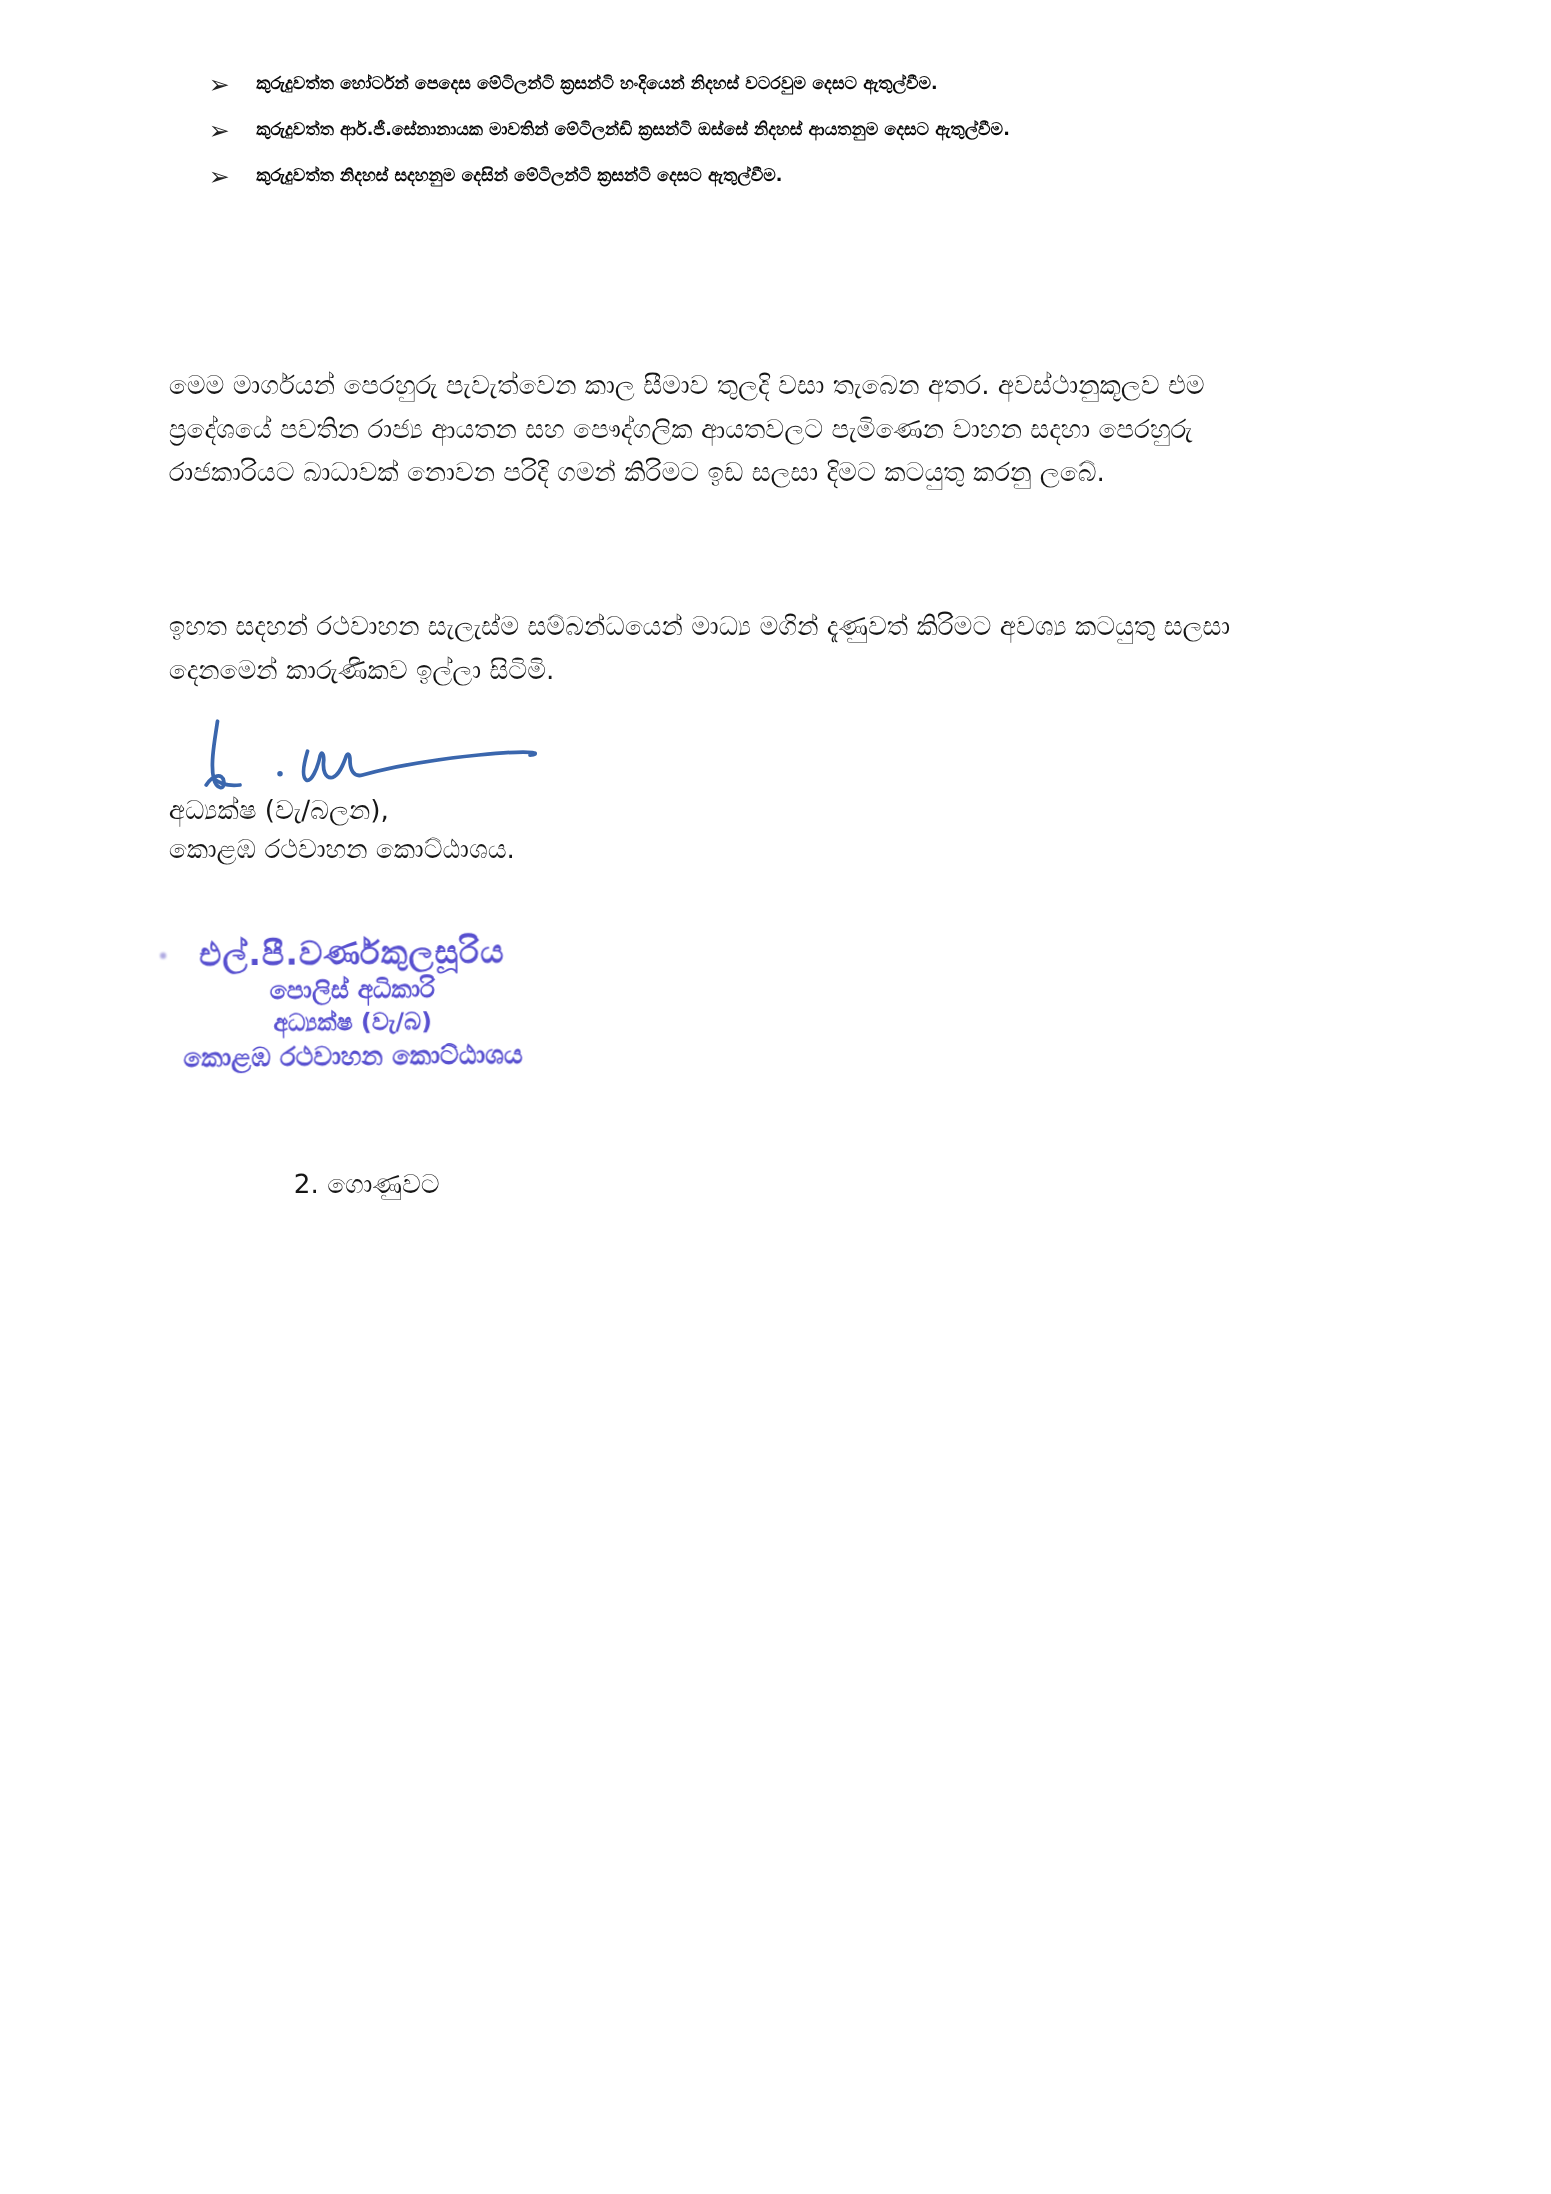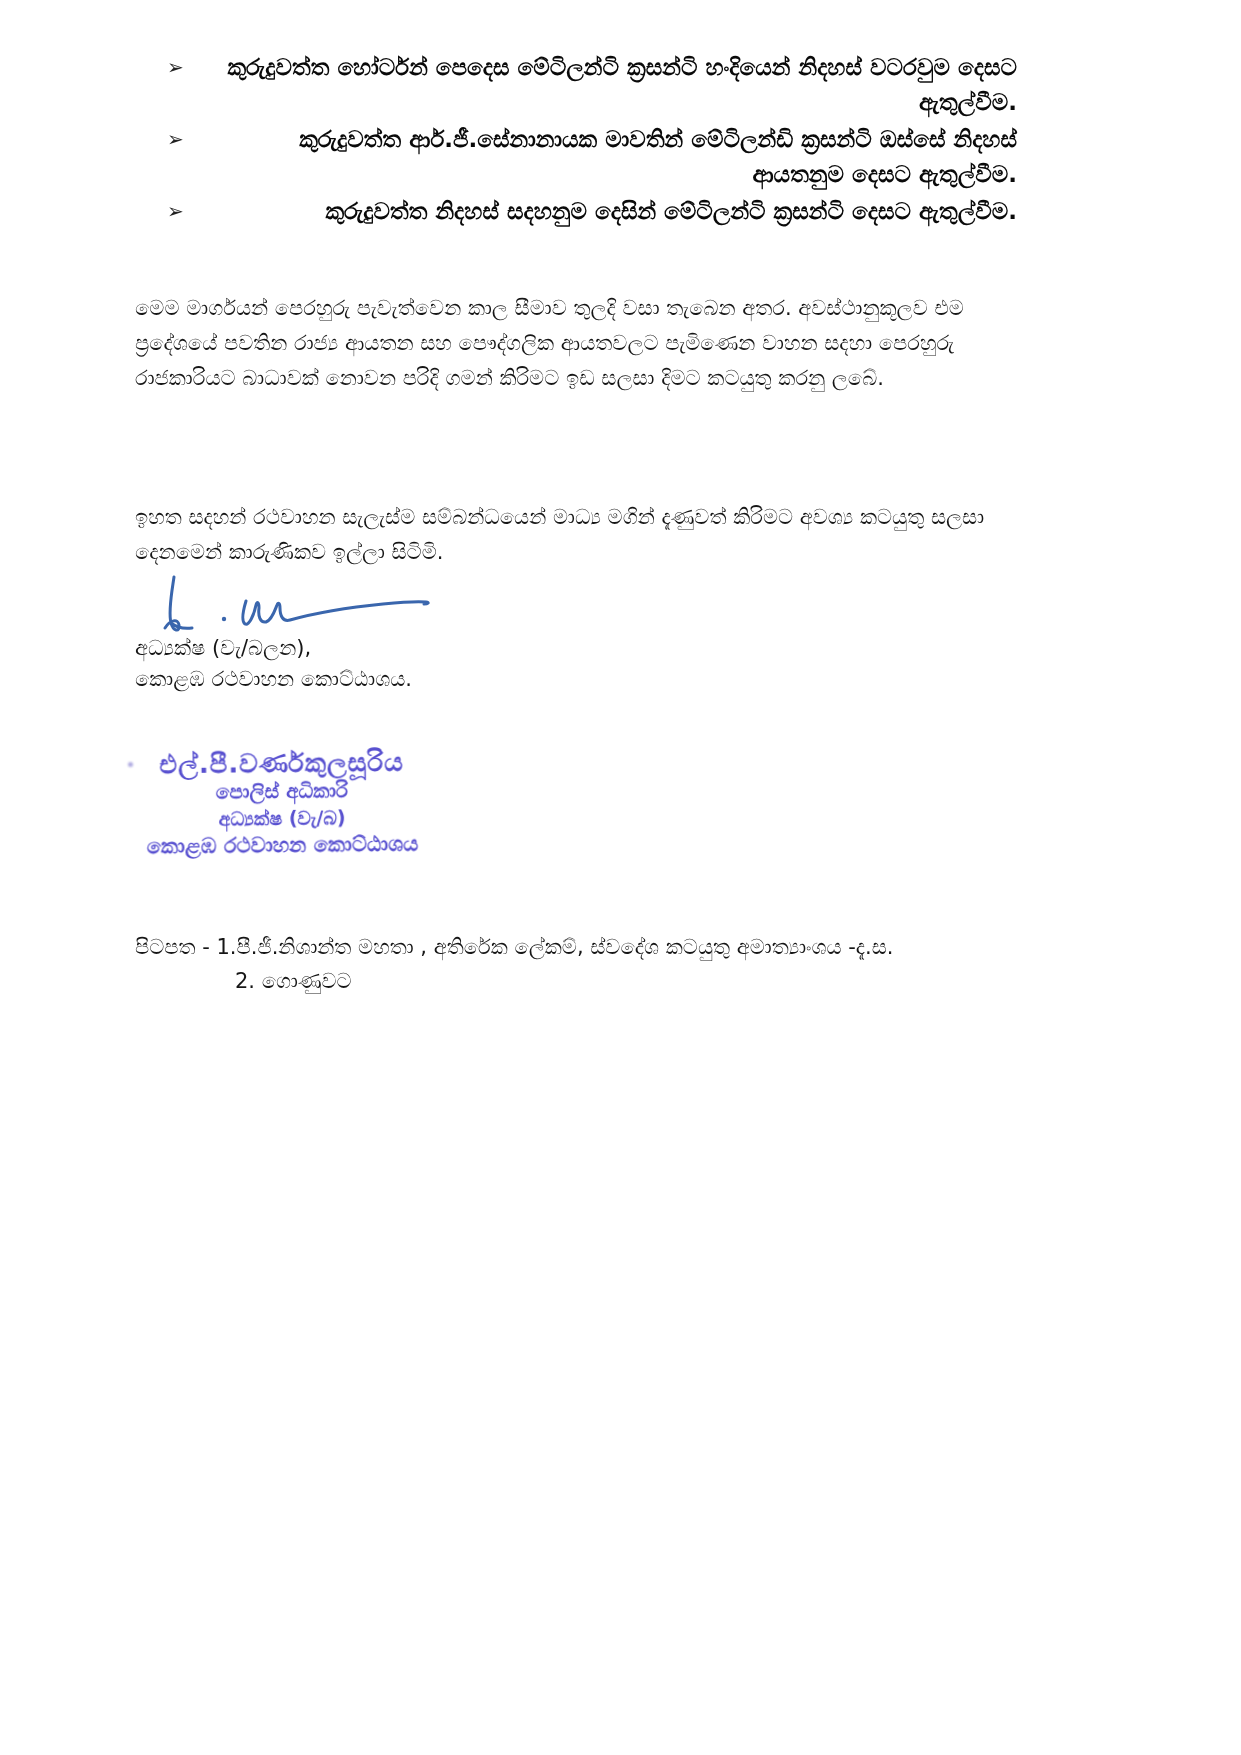--- a/index.html
+++ b/index.html
@@ -18,29 +18,29 @@
     display:flex;flex-direction:column;gap:2px;
   }
   .bullet-item{display:flex;align-items:flex-start;}
   .bullet-marker{
     flex:0 0 38px;
     font-size:20px;line-height:35px;color:#222;
     font-weight:normal;
   }
   .bullet-text{
     flex:1;
-    font-size:23px;line-height:35px;font-weight:bold;color:#0a0a0a;text-align:right;
+    font-size:14px;line-height:35px;font-weight:bold;color:#0a0a0a;
   }
   
   .para{
     position:absolute;left:135px;width:878px;
     font-size:21px;line-height:35px;color:#161616;
   }
   .para-1{top:270px;}
-  .para-2{top:460px;margin-top:40px;}
+  .para-2{top:444px;margin-top:40px;}
   
   .signature-wrap{position:absolute;left:158px;top:575px;width:290px;height:68px;}
   
   .signatory-block{
     position:absolute;left:135px;top:633px;width:420px;
     font-size:21px;line-height:31px;color:#161616;
   }
   
   .stamp{
     position:absolute;left:112px;top:748px;width:340px;
@@ -107,17 +107,16 @@
 
   <div class="stamp-speck"></div>
   <div class="stamp">
     <div class="stamp-line-1">එල්.පී.වර්ණකුලසූරිය</div>
     <div class="stamp-line-2">පොලිස් අධිකාරි</div>
     <div class="stamp-line-3">අධ්‍යක්ෂ (වැ/බ)</div>
     <div class="stamp-line-4">කොළඹ රථවාහන කොට්ඨාශය</div>
   </div>
 
   <div class="cc-block">
-    <div class="cc-line-1">පිටපත - 1.පී.ජී.නිශාන්ත මහතා , අතිරේක ලේකම්, ස්වදේශ කටයුතු අමාත්‍යාංශය -දැ.ස.</div>
     <div class="cc-line-2">2. ගොණුවට</div>
   </div>
 
 </div>
 
 </body></html>

